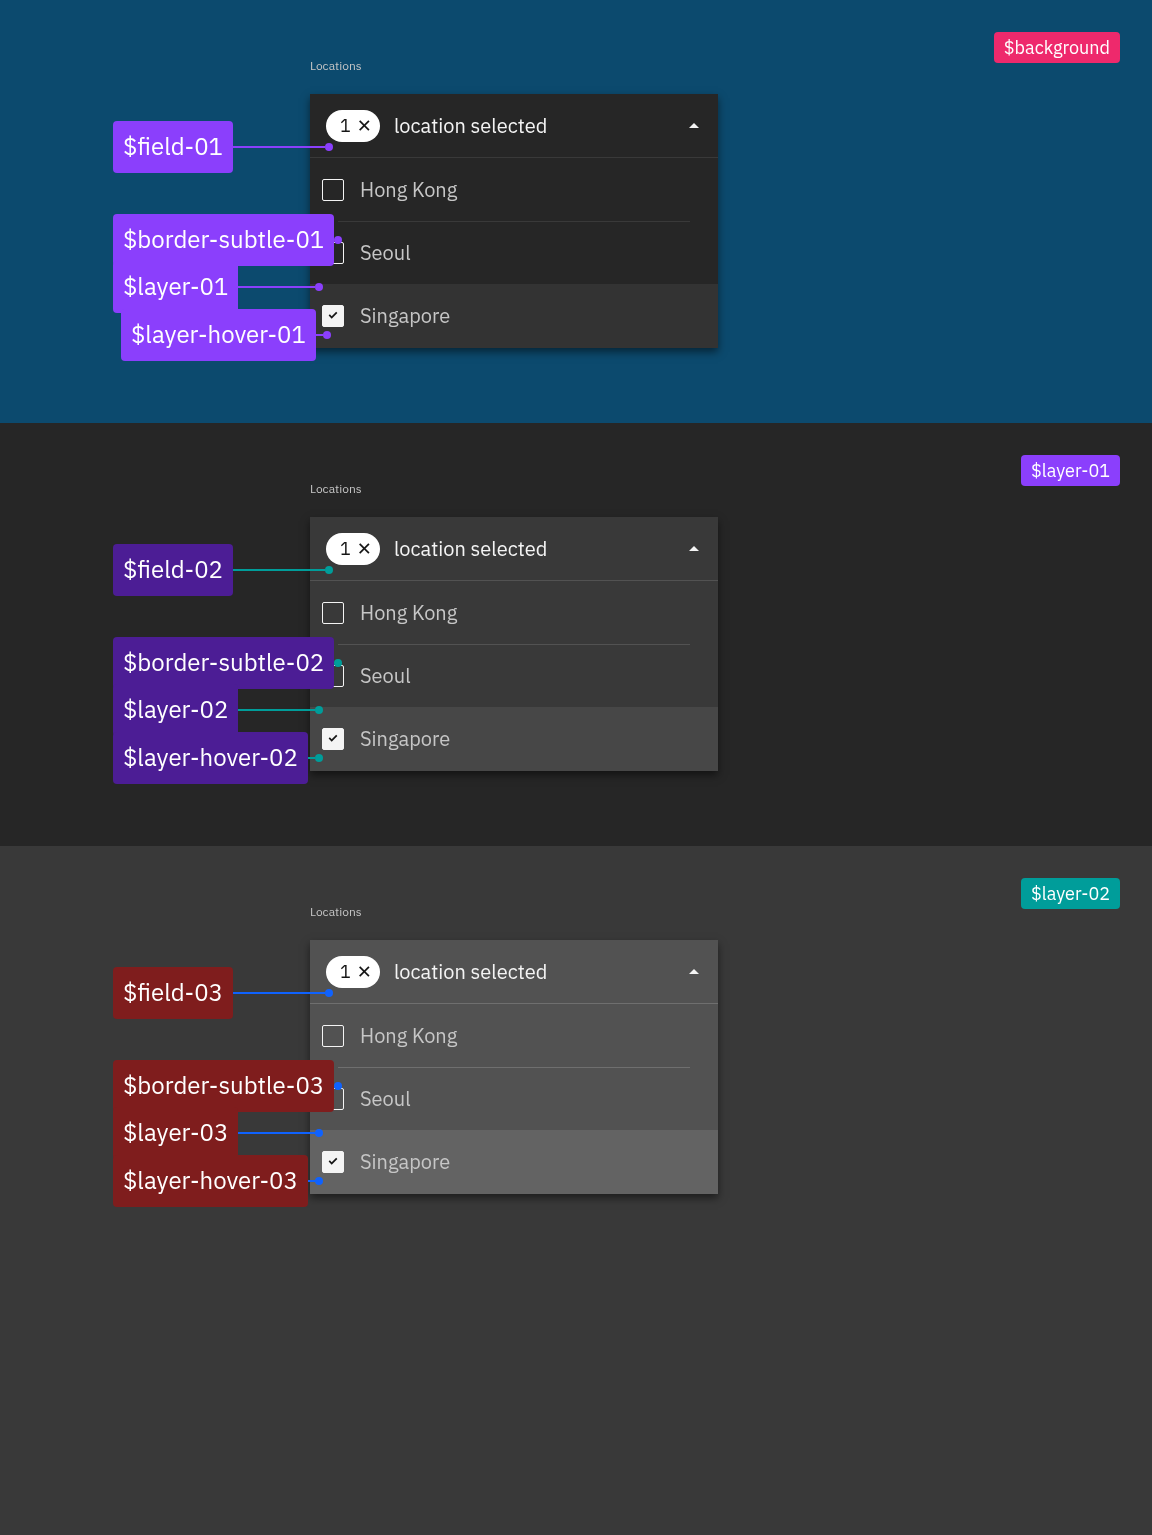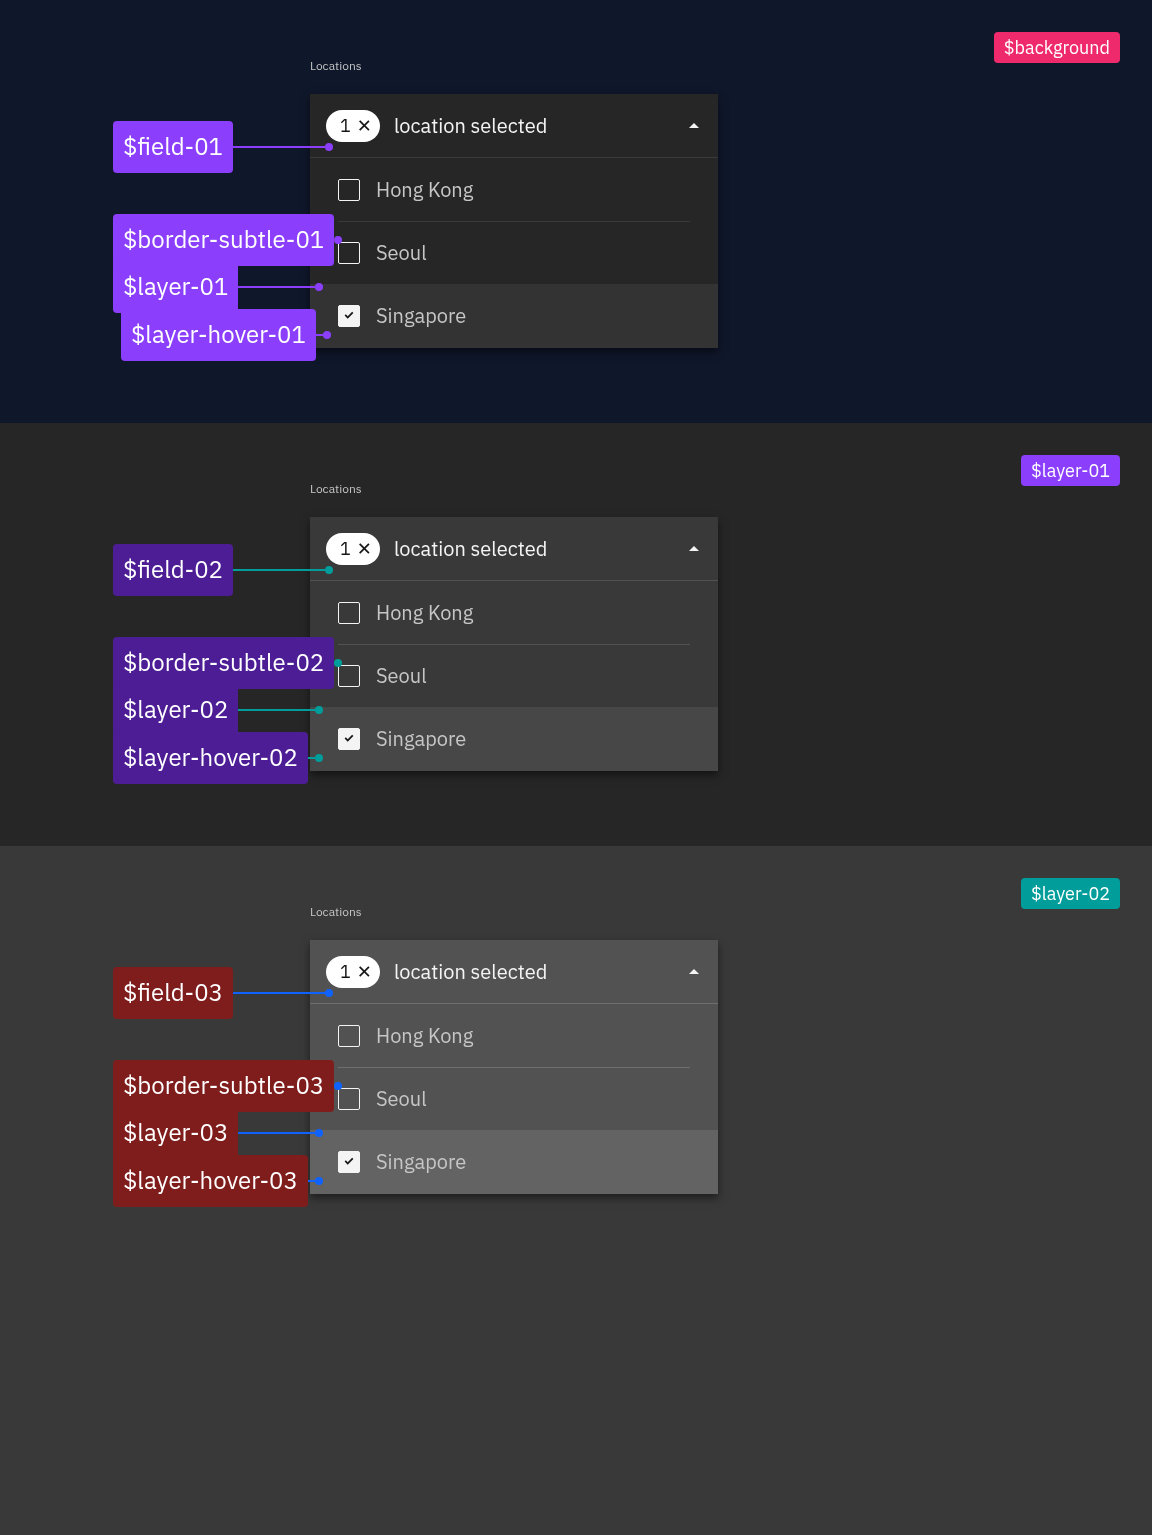--- a/index.html
+++ b/index.html
@@ -6,21 +6,21 @@
   body {
     font-family: "IBM Plex Sans", -apple-system, BlinkMacSystemFont, "Segoe UI", Helvetica, Arial, sans-serif;
     width: 1152px;
     line-height: 1.4;
   }
   .zone {
     position: relative;
     height: 423px;
     padding-top: 58px;
   }
-  .zone-0 { background: #0f172a; }
+  .zone-0 { background: #0c4a6e; }
   .zone-1 { background: #262626; }
   .zone-2 { background: #393939; }
 
   .corner-tag {
     position: absolute;
     top: 32px;
     right: 32px;
     padding: 3px 10px;
     border-radius: 4px;
     font-size: 18px;
@@ -62,21 +62,21 @@
     gap: 6px;
   }
   .pill .x-icon { font-size: 18px; line-height:1; font-weight:400; }
   .sel-text { color: #f4f4f4; font-size: 20px; margin-left: 14px; flex:1; }
   .chev { width: 16px; height: 16px; fill: #f4f4f4; }
 
   .option {
     height: 63px;
     display: flex;
     align-items: center;
-    padding: 0 28px;
+    padding: 0 12px;
     font-size: 20px;
     color: #c6c6c6;
     position: relative;
   }
   .option + .option::before {
     content:"";
     position:absolute;
     left:28px; right:28px; top:0;
     border-top:1px solid;
   }

